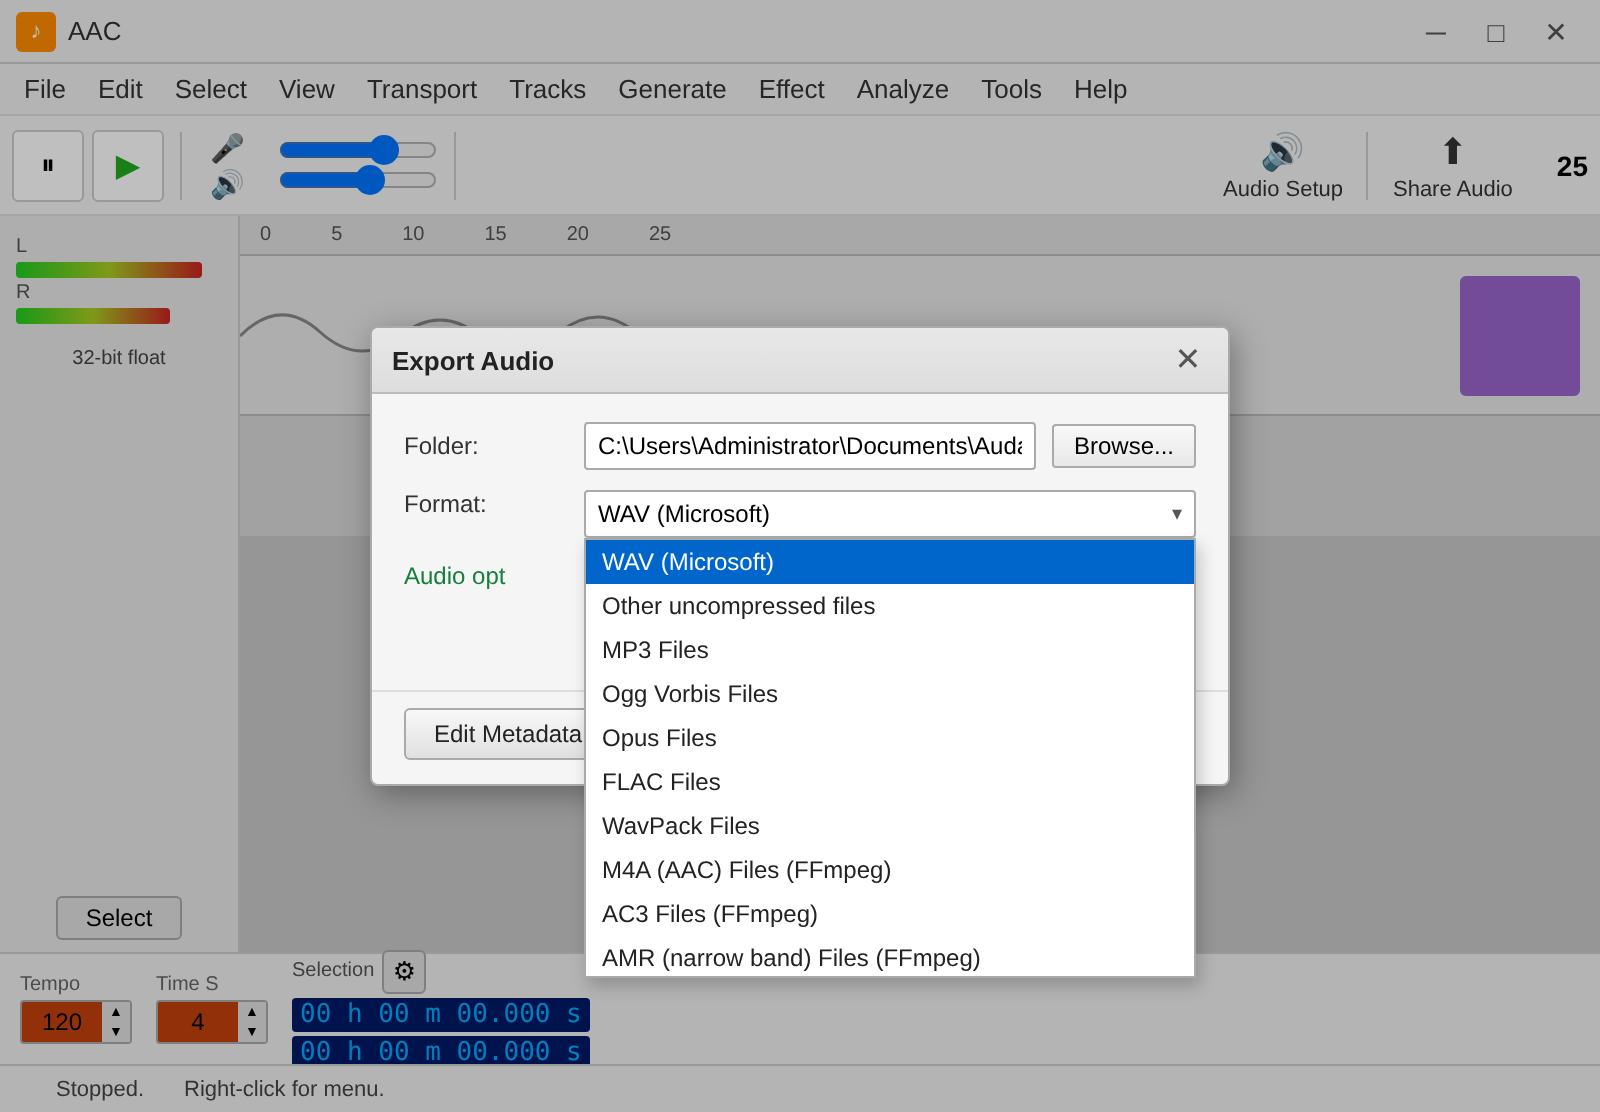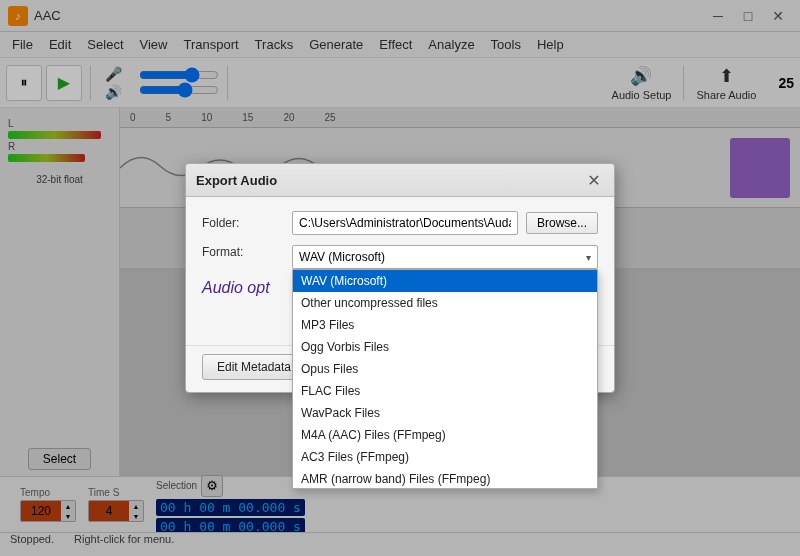--- a/index.html
+++ b/index.html
@@ -199,38 +199,38 @@
 
     
     .status-bar {
       position: absolute;
       bottom: 0;
       left: 0; right: 0;
       height: 24px;
       background: #f0f0f0;
       border-top: 1px solid #ccc;
       display: flex;
-      align-items: flex-start;
-      padding: 0 10px;
+      align-items: center;
+      padding: 0 28px;
       gap: 20px;
       font-size: 11px;
       color: #444;
     }
 
     
     .bottom-controls {
       position: absolute;
       bottom: 24px;
       left: 0; right: 0;
       height: 56px;
       background: #f0f0f0;
       border-top: 1px solid #ccc;
       display: flex;
       align-items: center;
-      padding: 0 20px;
+      padding: 0 10px;
       gap: 12px;
     }
     .tempo-section, .time-sig-section {
       display: flex;
       flex-direction: column;
       gap: 2px;
     }
     .control-label {
       font-size: 10px;
       color: #666;
@@ -424,23 +424,22 @@
     .dropdown-item.selected {
       background: #0066cc;
       color: white;
     }
     .audio-opt-row {
       display: flex;
       align-items: center;
       margin-bottom: 10px;
     }
     .audio-opt-label {
-      font-size: 16px;
-      color: #4c1d95;
-      font-style: italic;
+      font-size: 12px;
+      color: #15803d;
     }
     .configure-btn {
       margin-left: auto;
       padding: 3px 10px;
       border: 1px solid #aaa;
       background: linear-gradient(to bottom, #f8f8f8, #e8e8e8);
       border-radius: 2px;
       cursor: pointer;
       font-size: 12px;
     }

